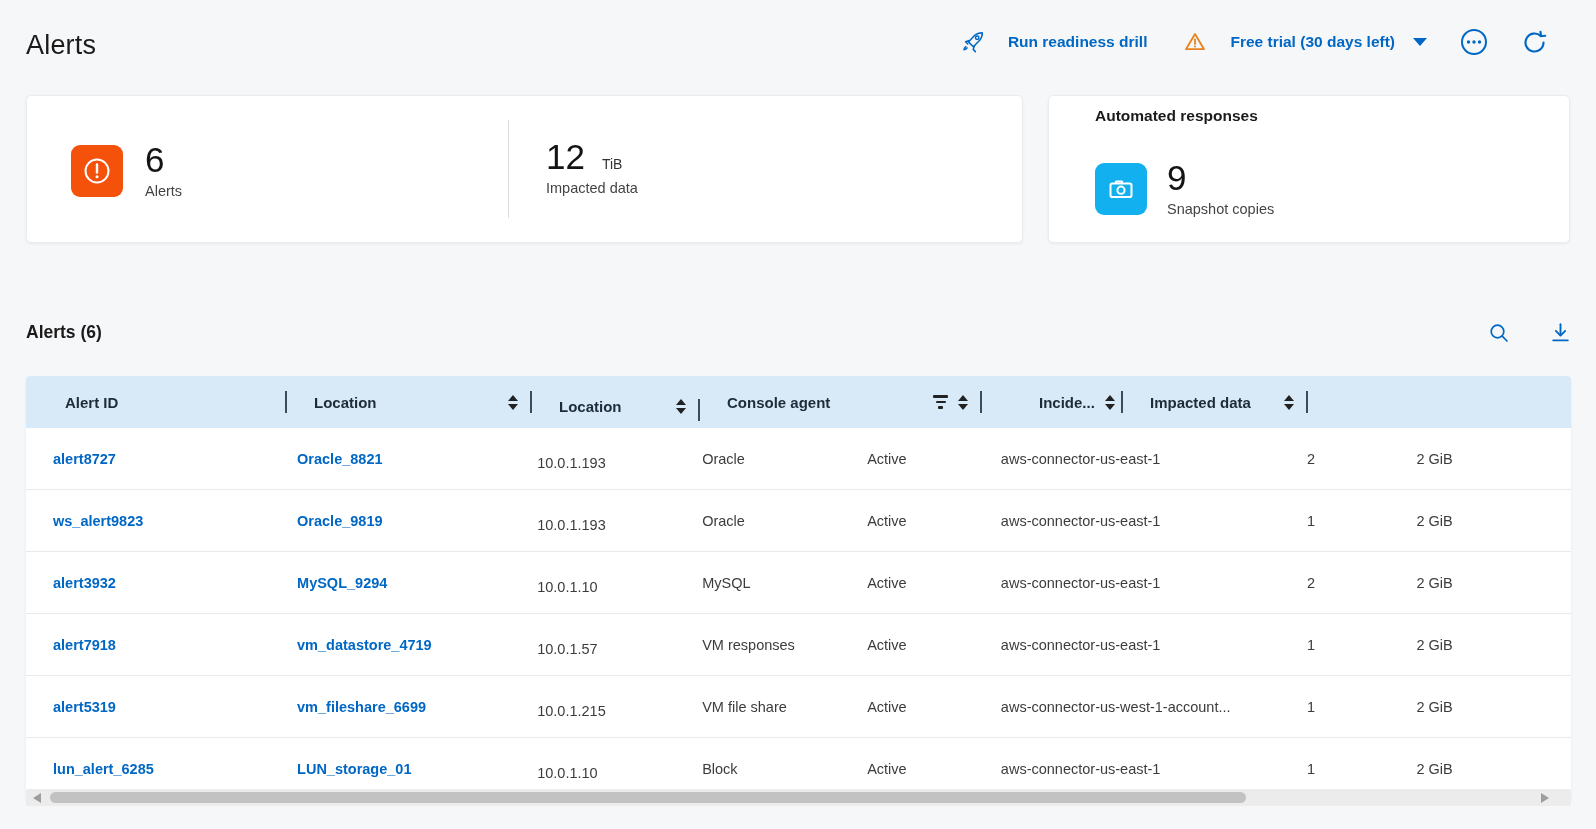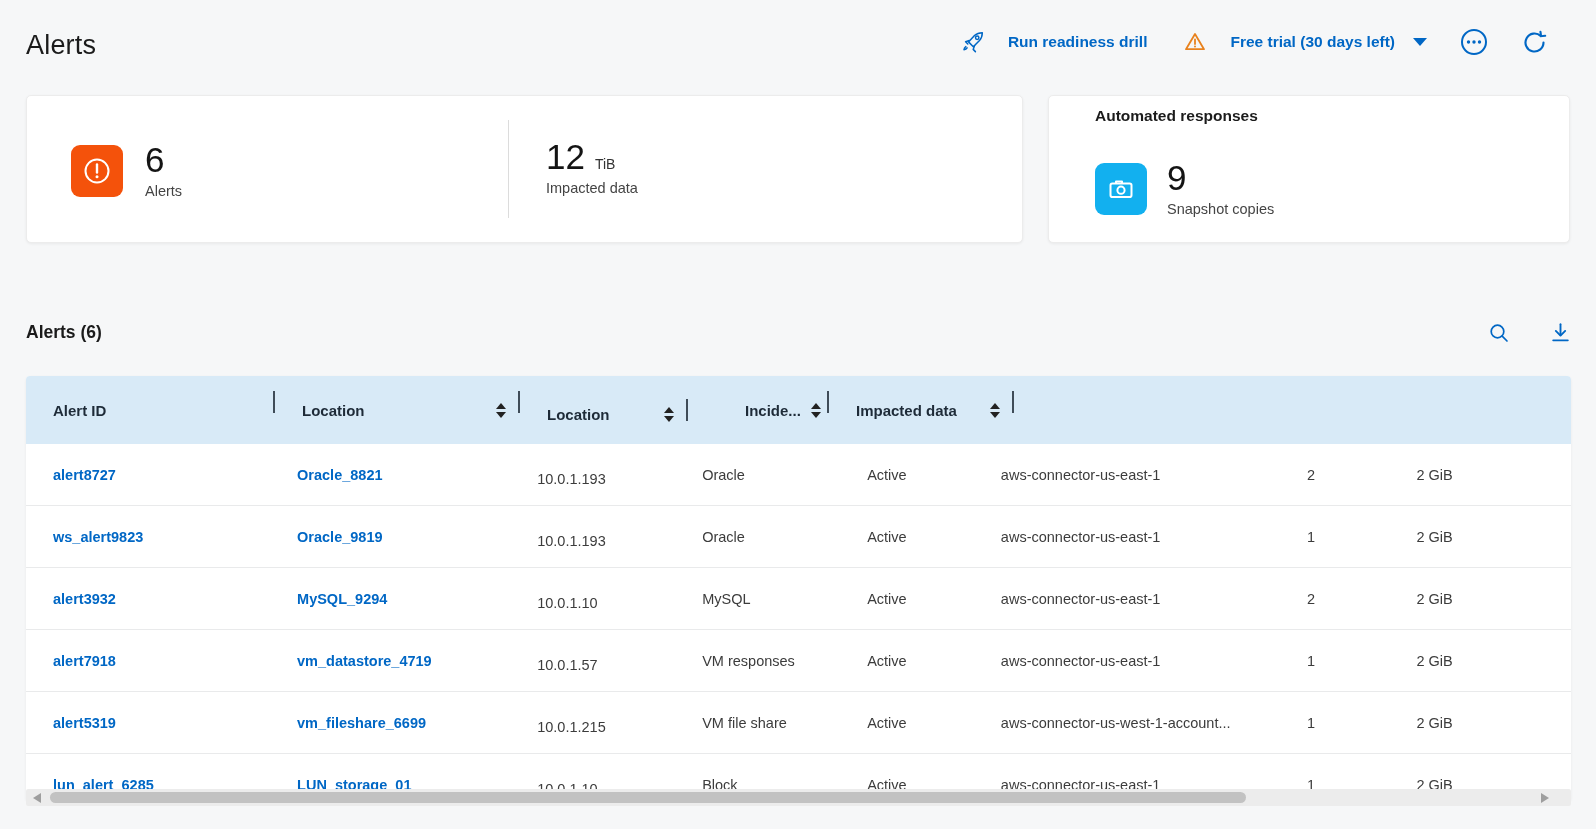--- a/index.html
+++ b/index.html
@@ -42,21 +42,21 @@
 
   .stat-block { position:absolute; display:flex; align-items:center; }
   .badge-sq {
     width:52px; height:52px; border-radius:9px;
     display:flex; align-items:center; justify-content:center;
   }
   .badge-orange { background:#f4520b; }
   .badge-blue   { background:#12b0ef; }
   .stat-texts { margin-left:22px; }
   .stat-num { font-size:35px; font-weight:400; color:#141414; line-height:36px; }
-  .stat-unit { font-size:14px; color:#333; font-weight:400; margin-left:10px; }
+  .stat-unit { font-size:14px; color:#333; font-weight:400; margin-left:17px; }
   .stat-label { font-size:14.5px; color:#444; margin-top:5px; }
   .vdivider {
     position:absolute; left:481px; top:24px; bottom:24px;
     width:1px; background:#dcdcdc;
   }
   .card-title { position:absolute; left:46px; top:11px; font-size:15.5px; font-weight:700; color:#1b1b1b; }
 
   
   .section-title {
     position:absolute; left:26px; top:322px;
@@ -65,21 +65,21 @@
   .tool-icon { position:absolute; cursor:pointer; }
   .search-pos   { left:1487px; top:321px; }
   .download-pos { left:1548px; top:320px; }
 
   
   .table-card {
     position:absolute; left:26px; top:376px; width:1545px; height:424px;
     background:#fff; border-radius:4px 4px 0 0; overflow:hidden;
     box-shadow:0 1px 3px rgba(0,0,0,0.06);
   }
-  .thead { display:flex; height:68px; background:#d8eaf7; align-items:stretch; }
+  .thead { display:flex; height:52px; background:#d8eaf7; align-items:stretch;padding-left:12px; }
   .th {
     position:relative; display:flex; align-items:center;
     padding:0 14px 0 27px;
     font-size:15px; font-weight:600; color:#1e2b38;
     cursor:pointer; white-space:nowrap;
   }
   .th::after {
     content:""; position:absolute; right:0; top:15px; height:22px;
     width:1.6px; background:#3f4c58;
   }
@@ -253,20 +253,34 @@
     </div>
     <div class="th w2">
       <span>Location</span>
       <span class="hicons">
           <span class="sort">
             <span class="tri-up"></span>
             <span class="tri-down"></span>
           </span>
         </span>
     </div>
+    <div class="th w5">
+      <span>Console agent</span>
+      <span class="hicons">
+        <span class="filter">
+            <i></i>
+            <i></i>
+            <i></i>
+          </span>
+        <span class="sort">
+            <span class="tri-up"></span>
+            <span class="tri-down"></span>
+          </span>
+      </span>
+    </div>
     <div class="th w6">
       <span>Incide...</span>
       <span class="hicons">
           <span class="sort">
             <span class="tri-up"></span>
             <span class="tri-down"></span>
           </span>
         </span>
     </div>
     <div class="th w7">

